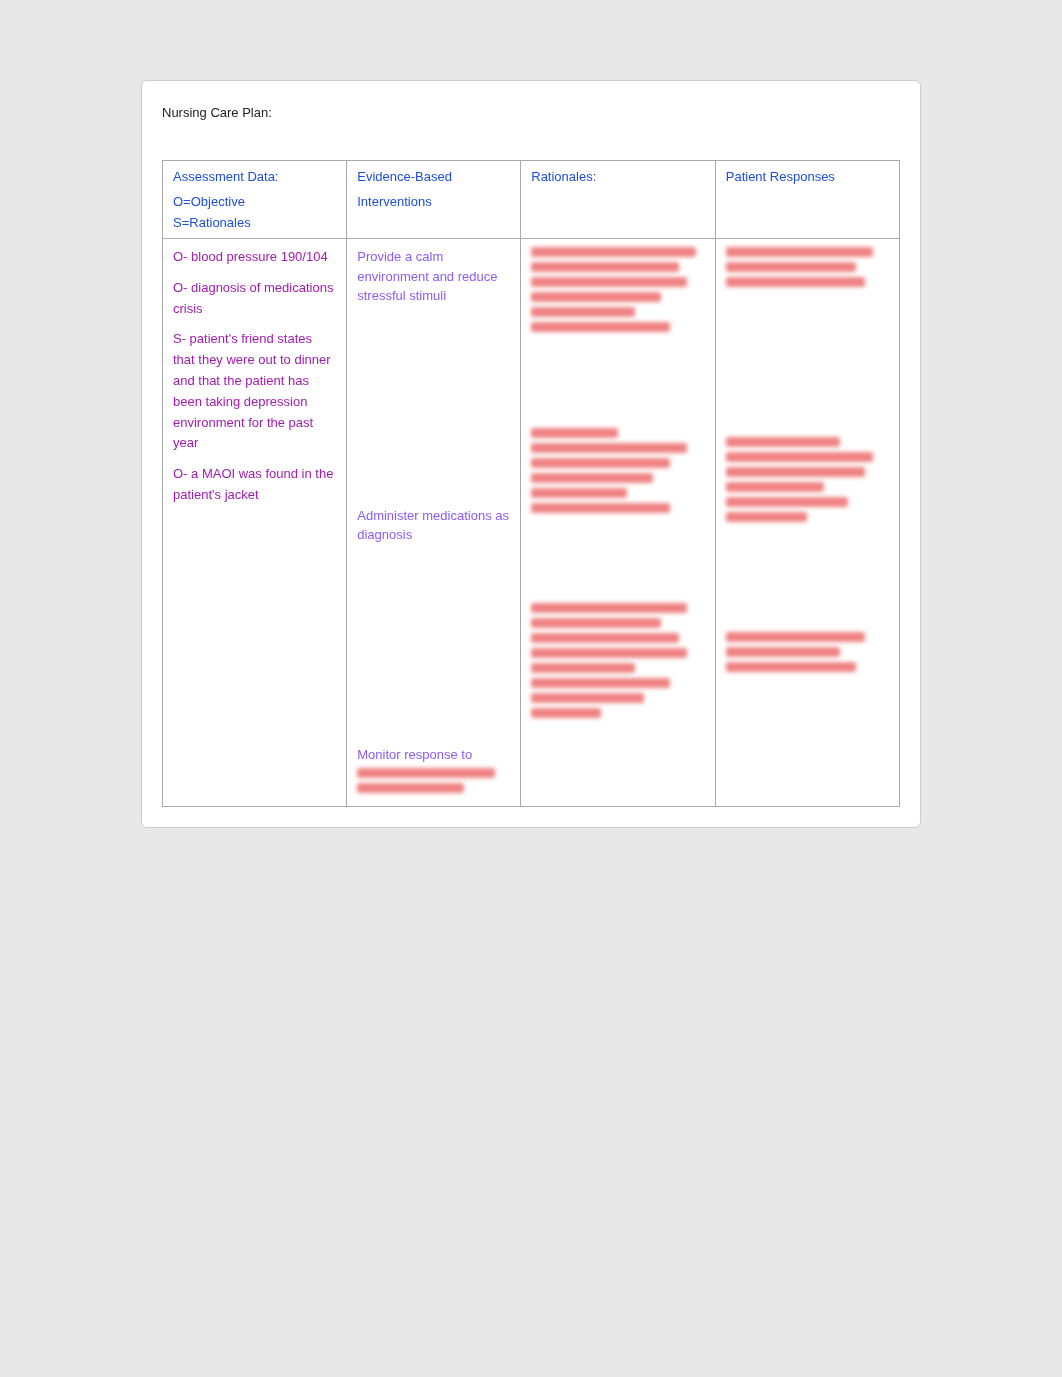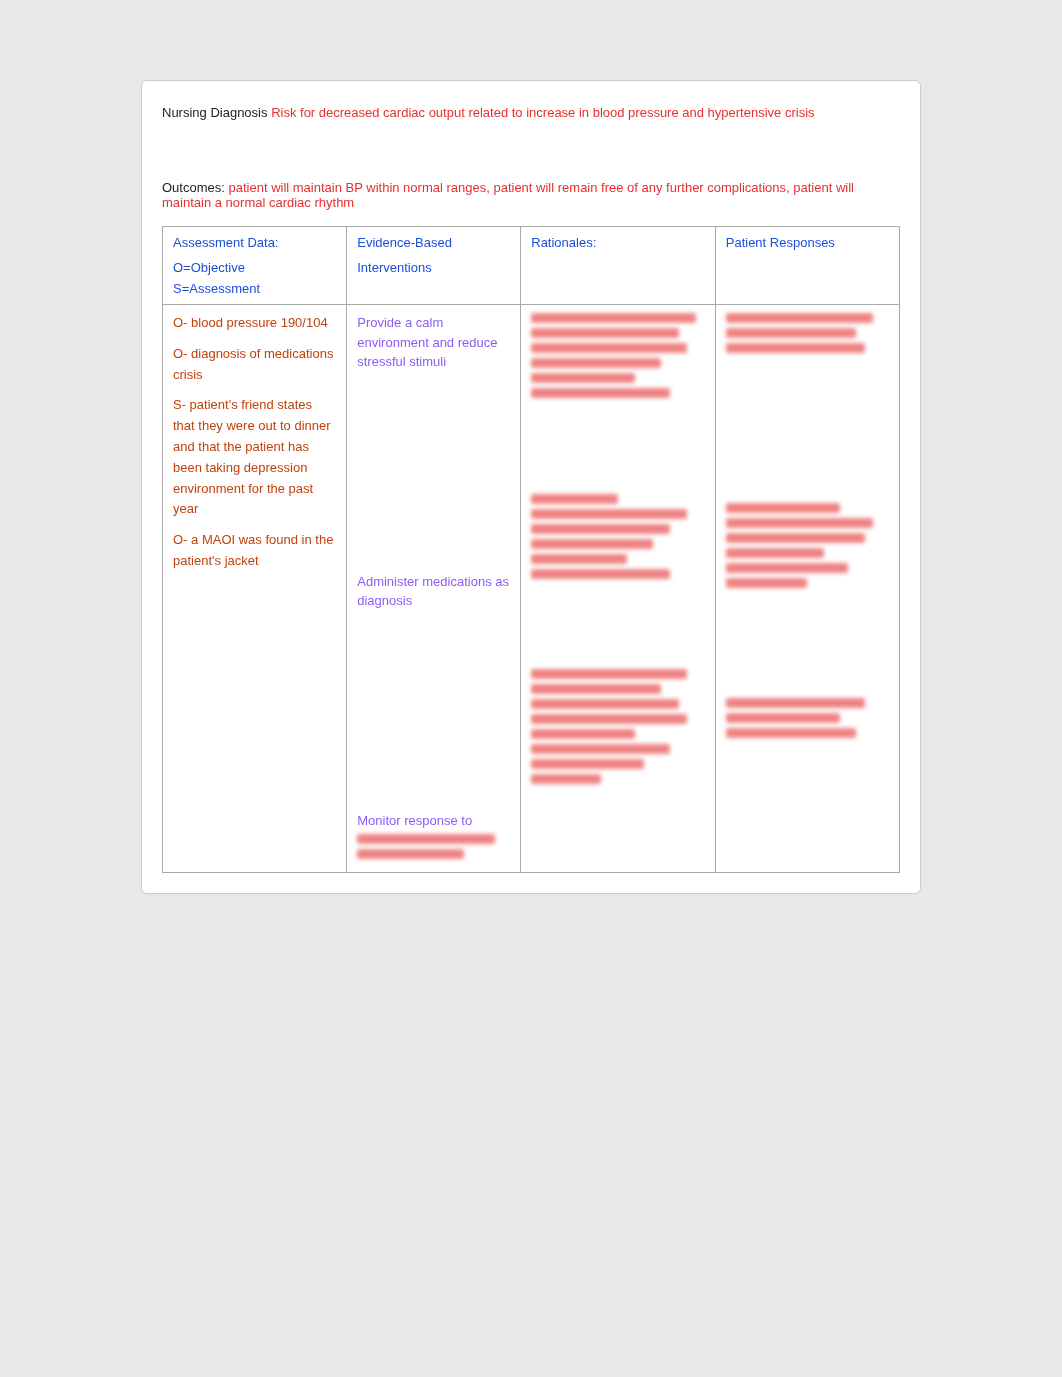--- a/index.html
+++ b/index.html
@@ -62,59 +62,52 @@
     .th-assessment { width: 180px; }
     .th-evidence { width: 170px; }
     .th-rationales { width: 190px; }
     .th-responses { width: 180px; }
     .intervention-red {
       color: #8b5cf6;
       font-size: 13px;
       line-height: 1.5;
     }
     .assess-red {
-      color: #c2410c;
+      color: #a21caf;
       font-size: 13px;
       line-height: 1.6;
       margin-bottom: 10px;
     }
     .blurred-line {
       height: 10px;
       background: #e53030;
       border-radius: 2px;
       margin-bottom: 5px;
       filter: blur(2px);
       opacity: 0.6;
     }
   </style>
 </head>
 <body>
 
 <div class="card">
 
-
-  <div class="diagnosis-line">
-    <span>Nursing Diagnosis</span>
-    <span class="red"> Risk for decreased cardiac output related to increase in blood pressure and hypertensive crisis</span>
-  </div>
+  <div class="section-title">Nursing Care Plan:</div>
+
 
   <div style="height:30px;"></div>
 
-  <div class="outcomes-block">
-    <span>Outcomes:</span>
-    <span class="red"> patient will maintain BP within normal ranges, patient will remain free of any further complications, patient will maintain a normal cardiac rhythm</span>
-  </div>
 
   <table class="care-table">
     <thead>
       <tr>
         <th class="th-assessment">
           <div>Assessment Data:</div>
           <div style="margin-top:10px;">O=Objective</div>
-          <div style="margin-top:6px;">S=Assessment</div>
+          <div style="margin-top:6px;">S=Rationales</div>
         </th>
         <th class="th-evidence">
           <div>Evidence-Based</div>
           <div style="margin-top:10px;">Interventions</div>
         </th>
         <th class="th-rationales">
           <div>Rationales:</div>
         </th>
         <th class="th-responses">
           <div>Patient Responses</div>

